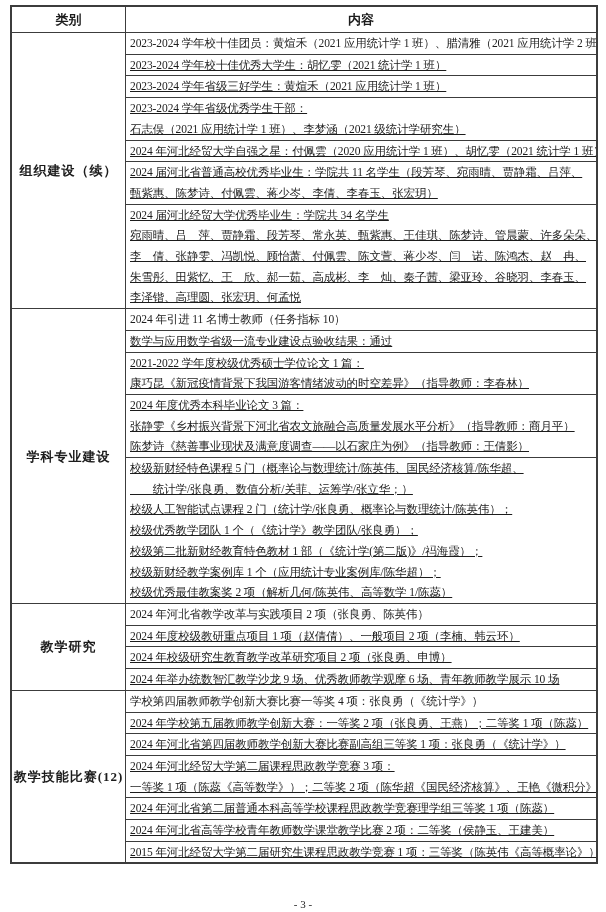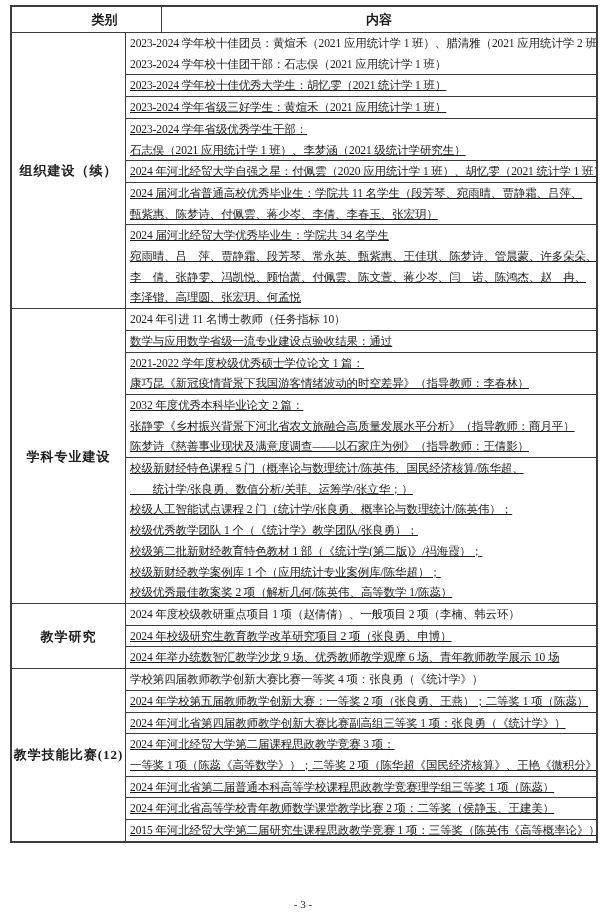--- a/index.html
+++ b/index.html
@@ -10,21 +10,21 @@
   }
   .doc-table{
     position:absolute;left:10px;top:5px;width:584px;
     border:2px solid #3c3c3c;
     background:#fff;
   }
   .header-row{display:flex;border-bottom:1px solid #3c3c3c;}
   .header-cat{
     width:113px;border-right:1px solid #3c3c3c;
     display:flex;align-items:center;justify-content:center;
-    font-weight:bold;font-size:13px;height:25px;padding-left:36px;
+    font-weight:bold;font-size:13px;height:25px;
   }
   .header-content{
     flex:1;display:flex;align-items:center;justify-content:center;
     font-weight:bold;font-size:13px;height:25px;
   }
   .section{display:flex;}
   .section + .section{border-top:1px solid #3c3c3c;}
   .cat-cell{
     width:113px;border-right:1px solid #3c3c3c;
     display:flex;flex-direction:row;align-items:center;justify-content:center;
@@ -54,21 +54,20 @@
   <div id="sections">
       <div class="section">
         <div class="cat-cell">
           <div class="cat-line">组织</div>
           <div class="cat-line">建设</div>
           <div class="cat-line">（续）</div>
         </div>
         <div class="rows">
           <div class="row">
             <div class="line">2023-2024 学年校十佳团员：黄煊禾（2021 应用统计学 1 班）、腊清雅（2021 应用统计学 2 班）</div>
-            <div class="line">2023-2024 学年校十佳团干部：石志俣（2021 应用统计学 1 班）</div>
           </div>
           <div class="row">
             <div class="line">2023-2024 学年校十佳优秀大学生：胡忆雯（2021 统计学 1 班）</div>
           </div>
           <div class="row">
             <div class="line">2023-2024 学年省级三好学生：黄煊禾（2021 应用统计学 1 班）</div>
           </div>
           <div class="row">
             <div class="line">2023-2024 学年省级优秀学生干部：</div>
             <div class="line">石志俣（2021 应用统计学 1 班）、李梦涵（2021 级统计学研究生）</div>
@@ -77,20 +76,21 @@
             <div class="line">2024 年河北经贸大学自强之星：付佩雲（2020 应用统计学 1 班）、胡忆雯（2021 统计学 1 班）</div>
           </div>
           <div class="row">
             <div class="line">2024 届河北省普通高校优秀毕业生：学院共 11 名学生（段芳琴、宛雨晴、贾静霜、吕萍、</div>
             <div class="line">甄紫惠、陈梦诗、付佩雲、蒋少岑、李倩、李春玉、张宏玥）</div>
           </div>
           <div class="row">
             <div class="line">2024 届河北经贸大学优秀毕业生：学院共 34 名学生</div>
             <div class="line">宛雨晴、吕　萍、贾静霜、段芳琴、常永英、甄紫惠、王佳琪、陈梦诗、管晨蒙、许多朵朵、</div>
             <div class="line">李　倩、张静雯、冯凯悦、顾怡萧、付佩雲、陈文萱、蒋少岑、闫　诺、陈鸿杰、赵　冉、</div>
+            <div class="line">朱雪彤、田紫忆、王　欣、郝一茹、高成彬、李　灿、秦子茜、梁亚玲、谷晓羽、李春玉、</div>
             <div class="line">李泽锴、高理圆、张宏玥、何孟悦</div>
           </div>
         </div>
       </div>
       <div class="section">
         <div class="cat-cell">
           <div class="cat-line">学科</div>
           <div class="cat-line">专业</div>
           <div class="cat-line">建设</div>
         </div>
@@ -99,41 +99,44 @@
             <div class="line">2024 年引进 11 名博士教师（任务指标 10）</div>
           </div>
           <div class="row">
             <div class="line">数学与应用数学省级一流专业建设点验收结果：通过</div>
           </div>
           <div class="row">
             <div class="line">2021-2022 学年度校级优秀硕士学位论文 1 篇：</div>
             <div class="line">康巧昆《新冠疫情背景下我国游客情绪波动的时空差异》（指导教师：李春林）</div>
           </div>
           <div class="row">
-            <div class="line">2032 年度优秀本科毕业论文 2 篇：</div>
+            <div class="line">2024 年度优秀本科毕业论文 3 篇：</div>
             <div class="line">张静雯《乡村振兴背景下河北省农文旅融合高质量发展水平分析》（指导教师：商月平）</div>
             <div class="line">陈梦诗《慈善事业现状及满意度调查——以石家庄为例》（指导教师：王倩影）</div>
           </div>
           <div class="row">
             <div class="line">校级新财经特色课程 5 门（概率论与数理统计/陈英伟、国民经济核算/陈华超、</div>
             <div class="line">　　统计学/张良勇、数值分析/关菲、运筹学/张立华；）</div>
             <div class="line">校级人工智能试点课程 2 门（统计学/张良勇、概率论与数理统计/陈英伟）；</div>
             <div class="line">校级优秀教学团队 1 个（《统计学》教学团队/张良勇）；</div>
             <div class="line">校级第二批新财经教育特色教材 1 部（《统计学(第二版)》/祃海霞）；</div>
             <div class="line">校级新财经教学案例库 1 个（应用统计专业案例库/陈华超）；</div>
             <div class="line">校级优秀最佳教案奖 2 项（解析几何/陈英伟、高等数学 1/陈蕊）</div>
           </div>
         </div>
       </div>
       <div class="section">
         <div class="cat-cell">
           <div class="cat-line">教学</div>
           <div class="cat-line">研究</div>
         </div>
         <div class="rows">
+          <div class="row">
+            <div class="line">2024 年河北省教学改革与实践项目 2 项（张良勇、陈英伟）</div>
+          </div>
           <div class="row">
             <div class="line">2024 年度校级教研重点项目 1 项（赵倩倩）、一般项目 2 项（李楠、韩云环）</div>
           </div>
           <div class="row">
             <div class="line">2024 年校级研究生教育教学改革研究项目 2 项（张良勇、申博）</div>
           </div>
           <div class="row">
             <div class="line">2024 年举办统数智汇教学沙龙 9 场、优秀教师教学观摩 6 场、青年教师教学展示 10 场</div>
           </div>
         </div>

